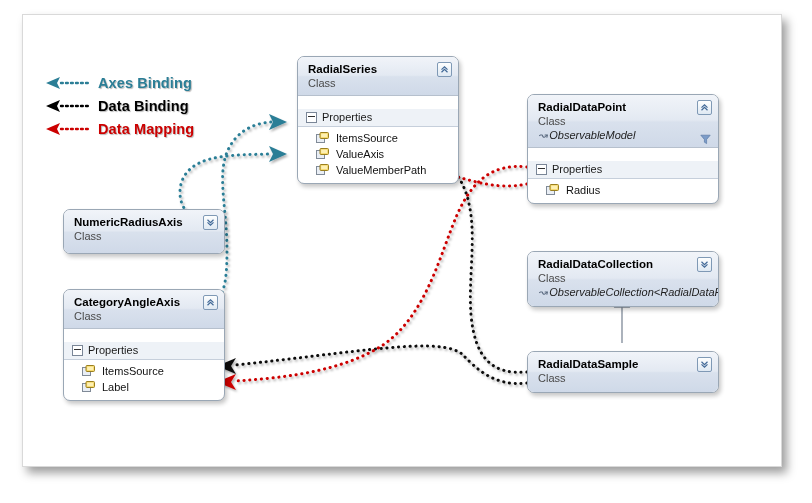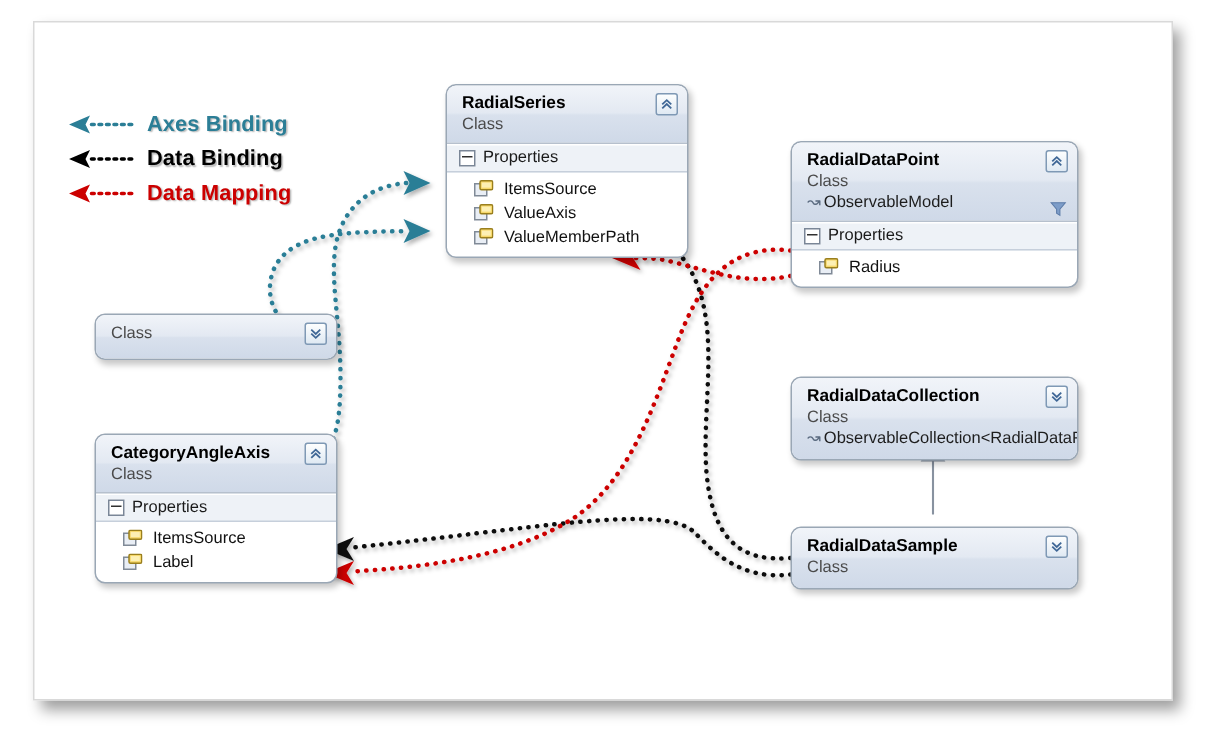--- a/index.html
+++ b/index.html
@@ -87,20 +87,21 @@
   .cls-kind {
     font-size: 11px;
     color: #4a4a4a;
     line-height: 14px;
   }
   .cls-base {
     font-size: 11px;
     color: #1d1d1d;
     line-height: 14px;
     white-space: nowrap;
+    font-style: italic;
   }
   .cls-base .arrowglyph {
     color: #5b6b80;
     font-size: 11px;
     margin-right: 2px;
   }
 
   
   .chev {
     position: absolute;
@@ -131,20 +132,21 @@
 
   
   .cmp-head {
     background: #eef2f7;
     border-bottom: 1px solid #c6cfdb;
     border-top: 1px solid #ffffff;
     padding: 2px 6px 3px 8px;
     display: flex;
     align-items: center;
     gap: 5px;
+    margin-top: 12px;
   }
   .expander {
     width: 9px; height: 9px;
     border: 1px solid #7a8697;
     background: #ffffff;
     position: relative;
     flex: 0 0 9px;
   }
   .expander::before {
     content: "";
@@ -302,20 +304,21 @@
             <rect x="4" y="0.5" width="8.5" height="6" rx="1" fill="#f6d86b" stroke="#9a7f1e"></rect>
             <rect x="5.2" y="1.7" width="6" height="3.4" fill="#fdf0b4"></rect>
           </svg>
         <span class="member-label">Radius</span>
       </div>
     </div>
   </div>
 
   <div class="clsbox" style="left:40px; top:194px; width:160px;">
     <div class="cls-head" style="border-bottom:none; padding-bottom:10px;">
+      <div class="cls-name">NumericRadiusAxis</div>
       <div class="cls-kind">Class</div>
       <div class="chev">
         <svg width="9" height="9" viewBox="0 0 9 9">
             <path d="M1.5 1.8 L4.5 4.6 L7.5 1.8" fill="none" stroke="#3f6796" stroke-width="1.2"></path>
             <path d="M1.5 4.4 L4.5 7.2 L7.5 4.4" fill="none" stroke="#3f6796" stroke-width="1.2"></path>
           </svg>
       </div>
     </div>
   </div>
 

